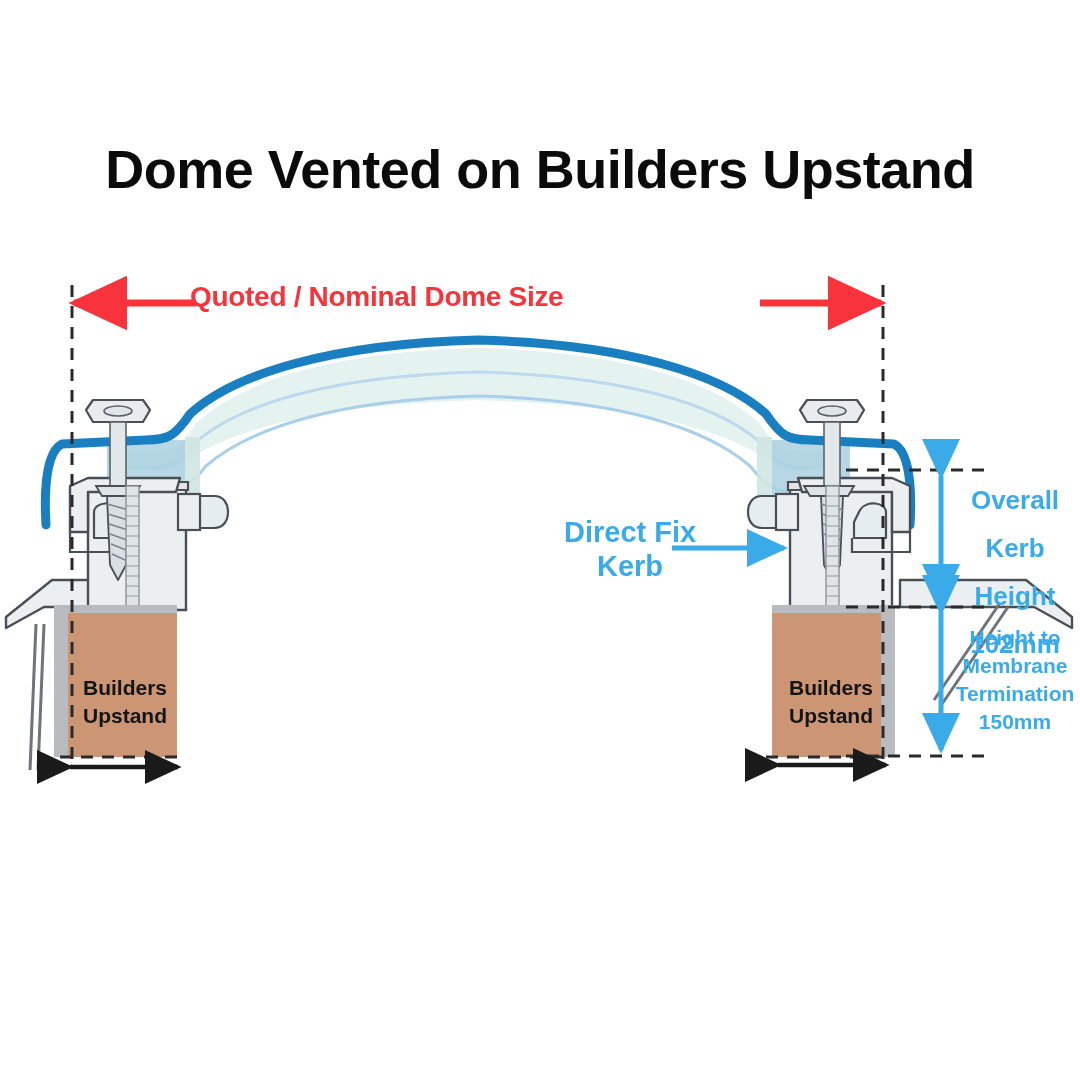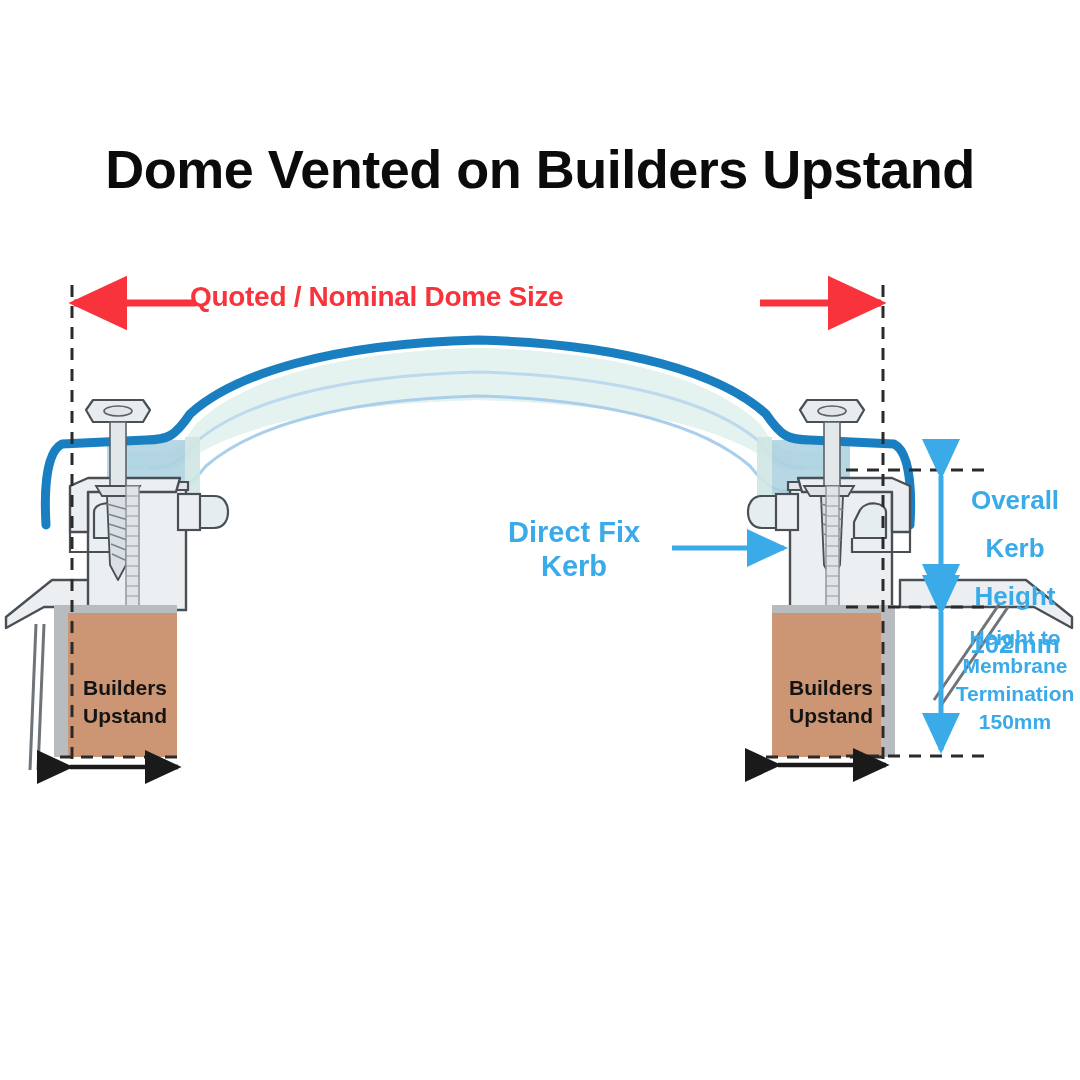--- a/index.html
+++ b/index.html
@@ -41,21 +41,21 @@
     white-space: pre;
   }
   #lbl-dome-size {
     left: 190px;
     top: 281px;
     font-size: 28px;
     color: #f8333c;
     letter-spacing: -0.3px;
   }
   #lbl-direct-fix {
-    left: 508px;
+    left: 564px;
     top: 515px;
     width: 132px;
     text-align: center;
     font-size: 29px;
     line-height: 34px;
     color: #3aabe8;
   }
   #lbl-overall-kerb {
     left: 955px;
     top: 476px;

